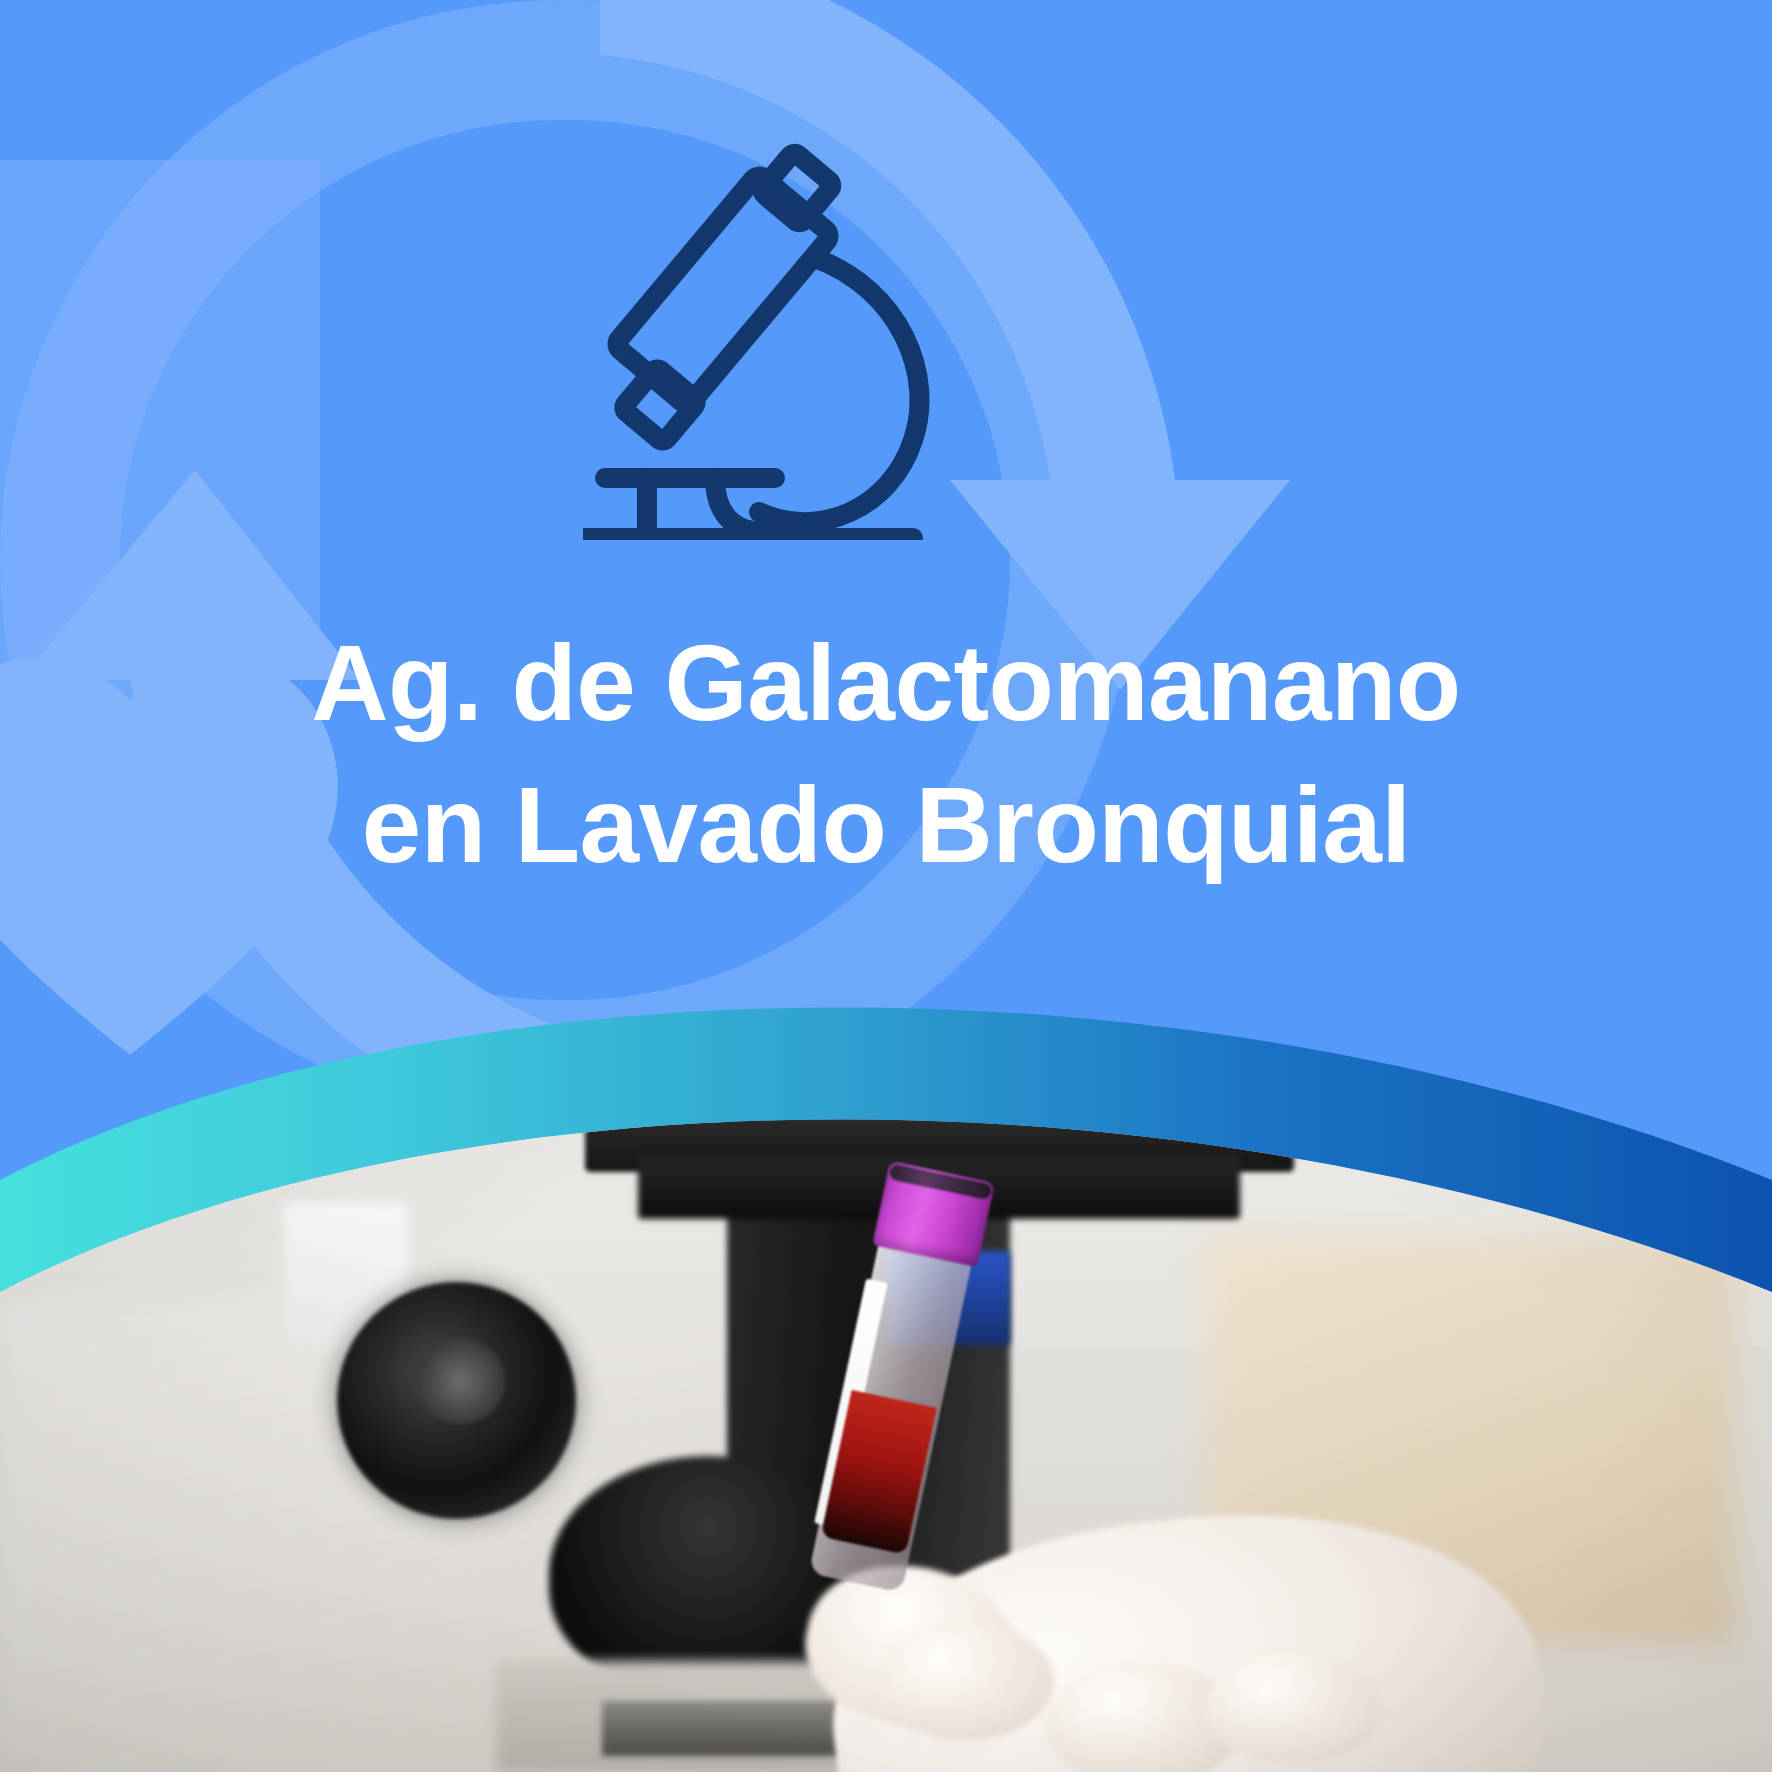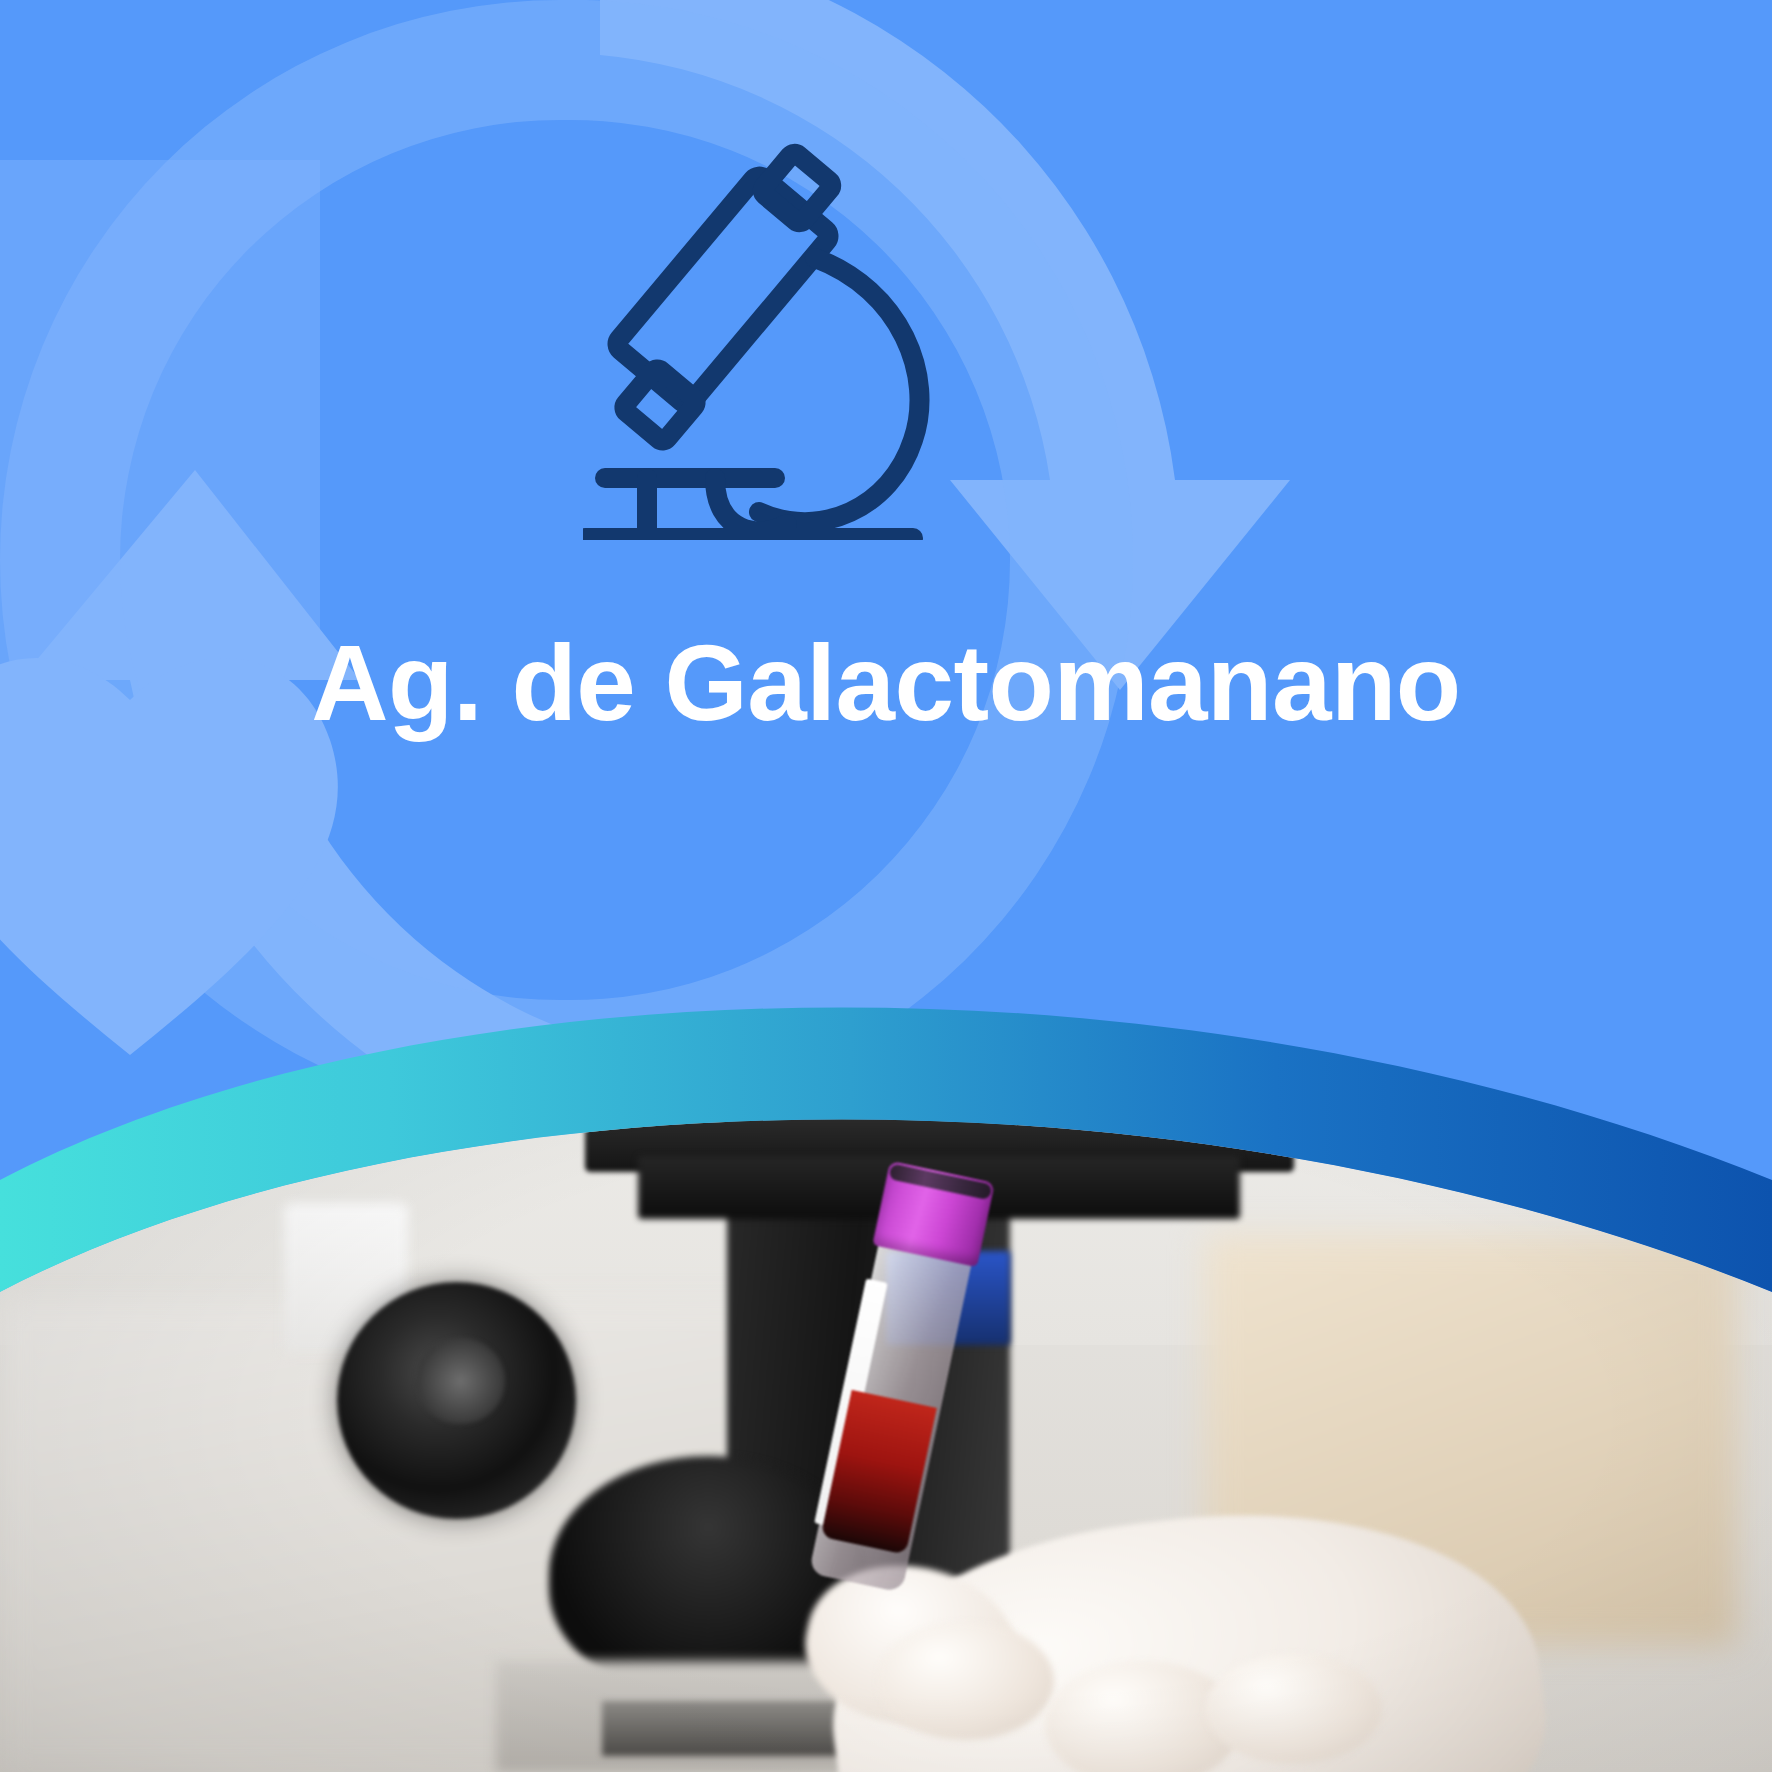--- a/index.html
+++ b/index.html
@@ -309,20 +309,21 @@
 
     <line x1="64" y1="338" x2="64" y2="400"></line>
 
     <path d="M 132 338 C 132 392 176 400 204 384"></path>
 
     <line x1="2" y1="398" x2="330" y2="398"></line>
   </svg>
 
   <div id="title-block">
     <span class="title-line">Ag. de Galactomanano</span>
+    <span class="title-line">en Lavado Bronquial</span>
   </div>
 
   <div id="bottom-scene">
 
     <svg id="photo-clip" viewBox="0 0 1772 790" preserveAspectRatio="none">
       <defs>
         <clipPath id="photoShape" clipPathUnits="userSpaceOnUse">
           <path d="M 0 310 C 420 90 1180 70 1772 310 L 1772 790 L 0 790 Z"></path>
         </clipPath>
       </defs>

